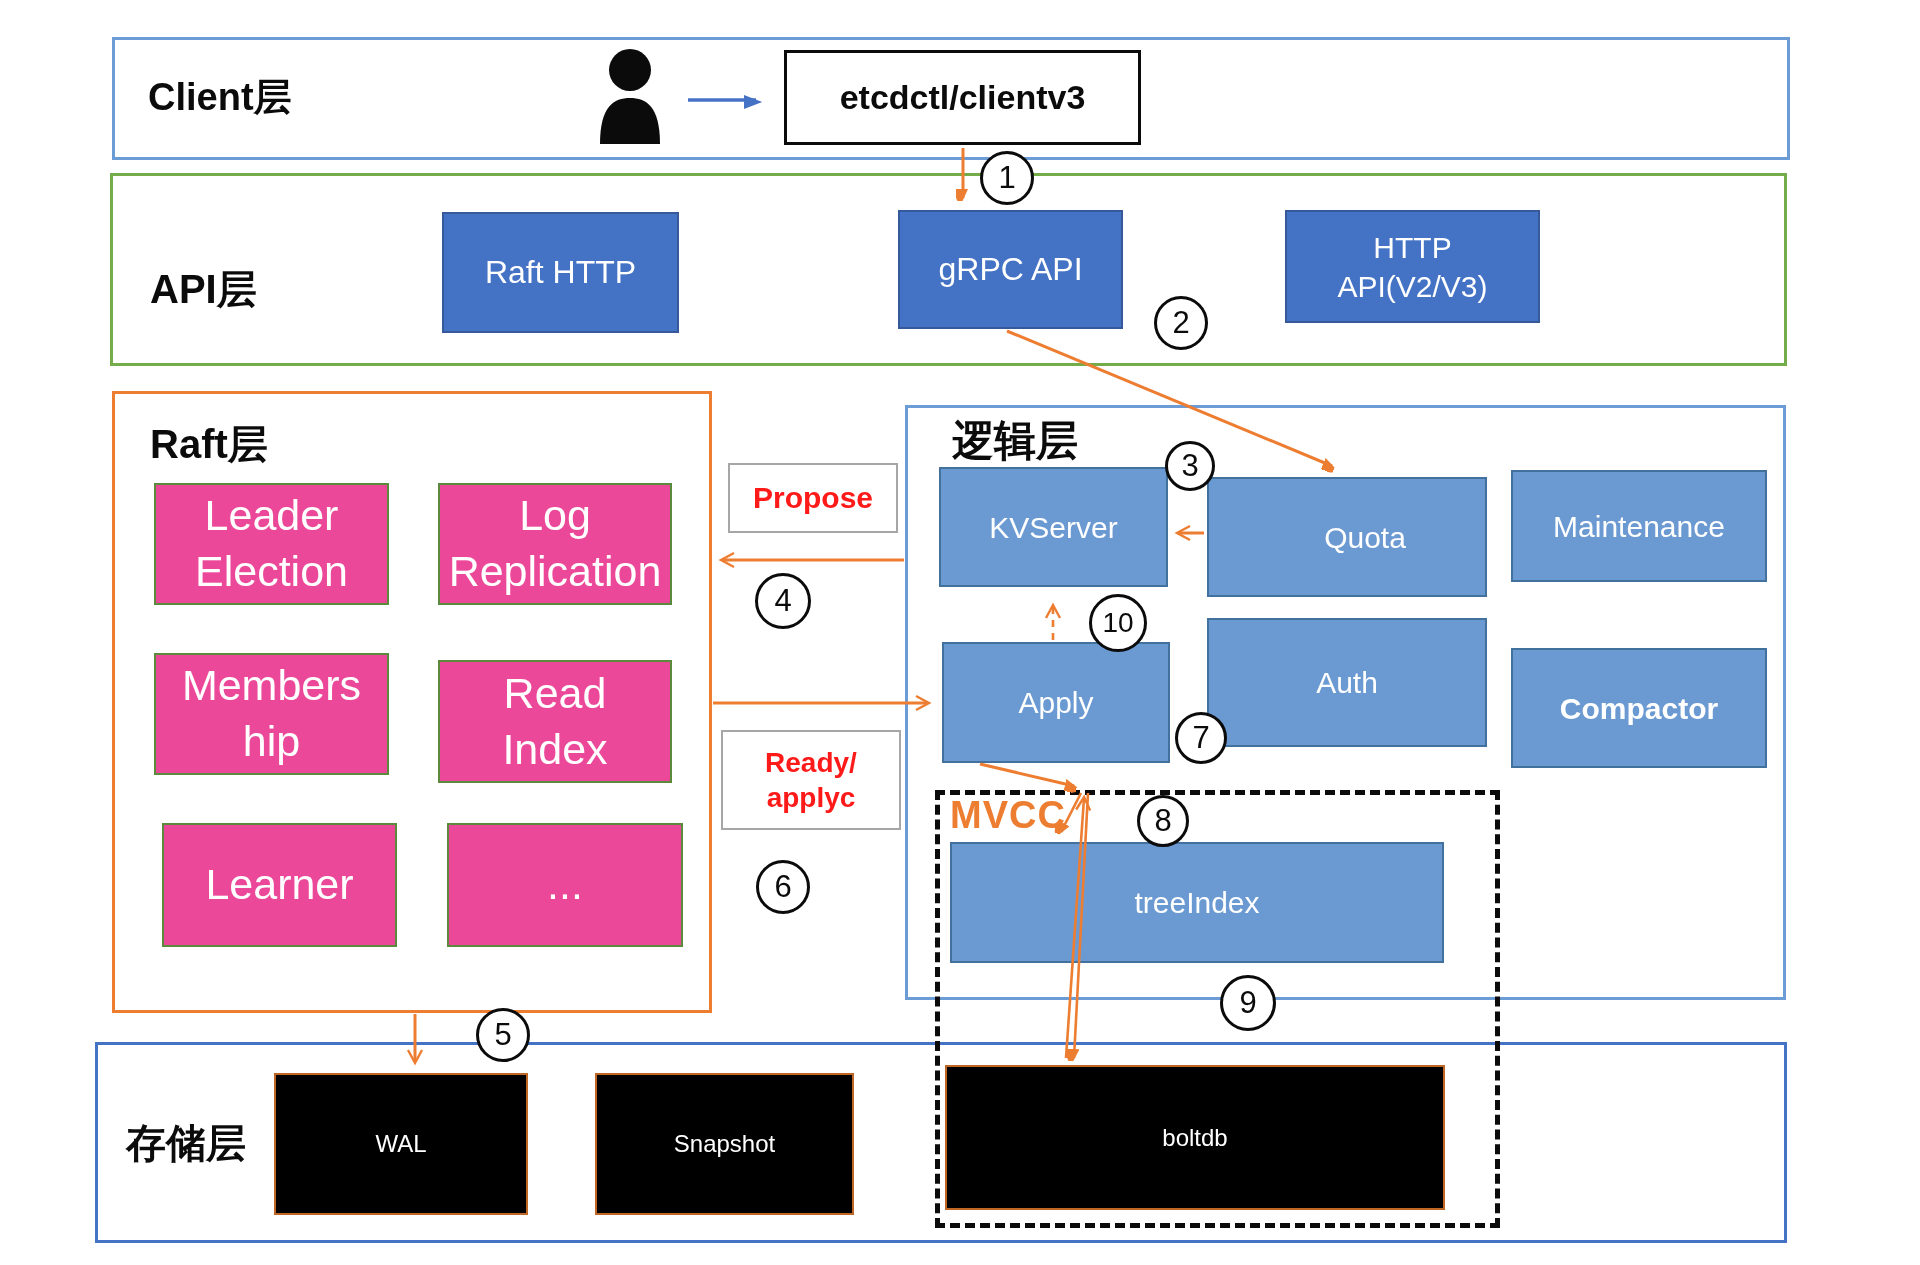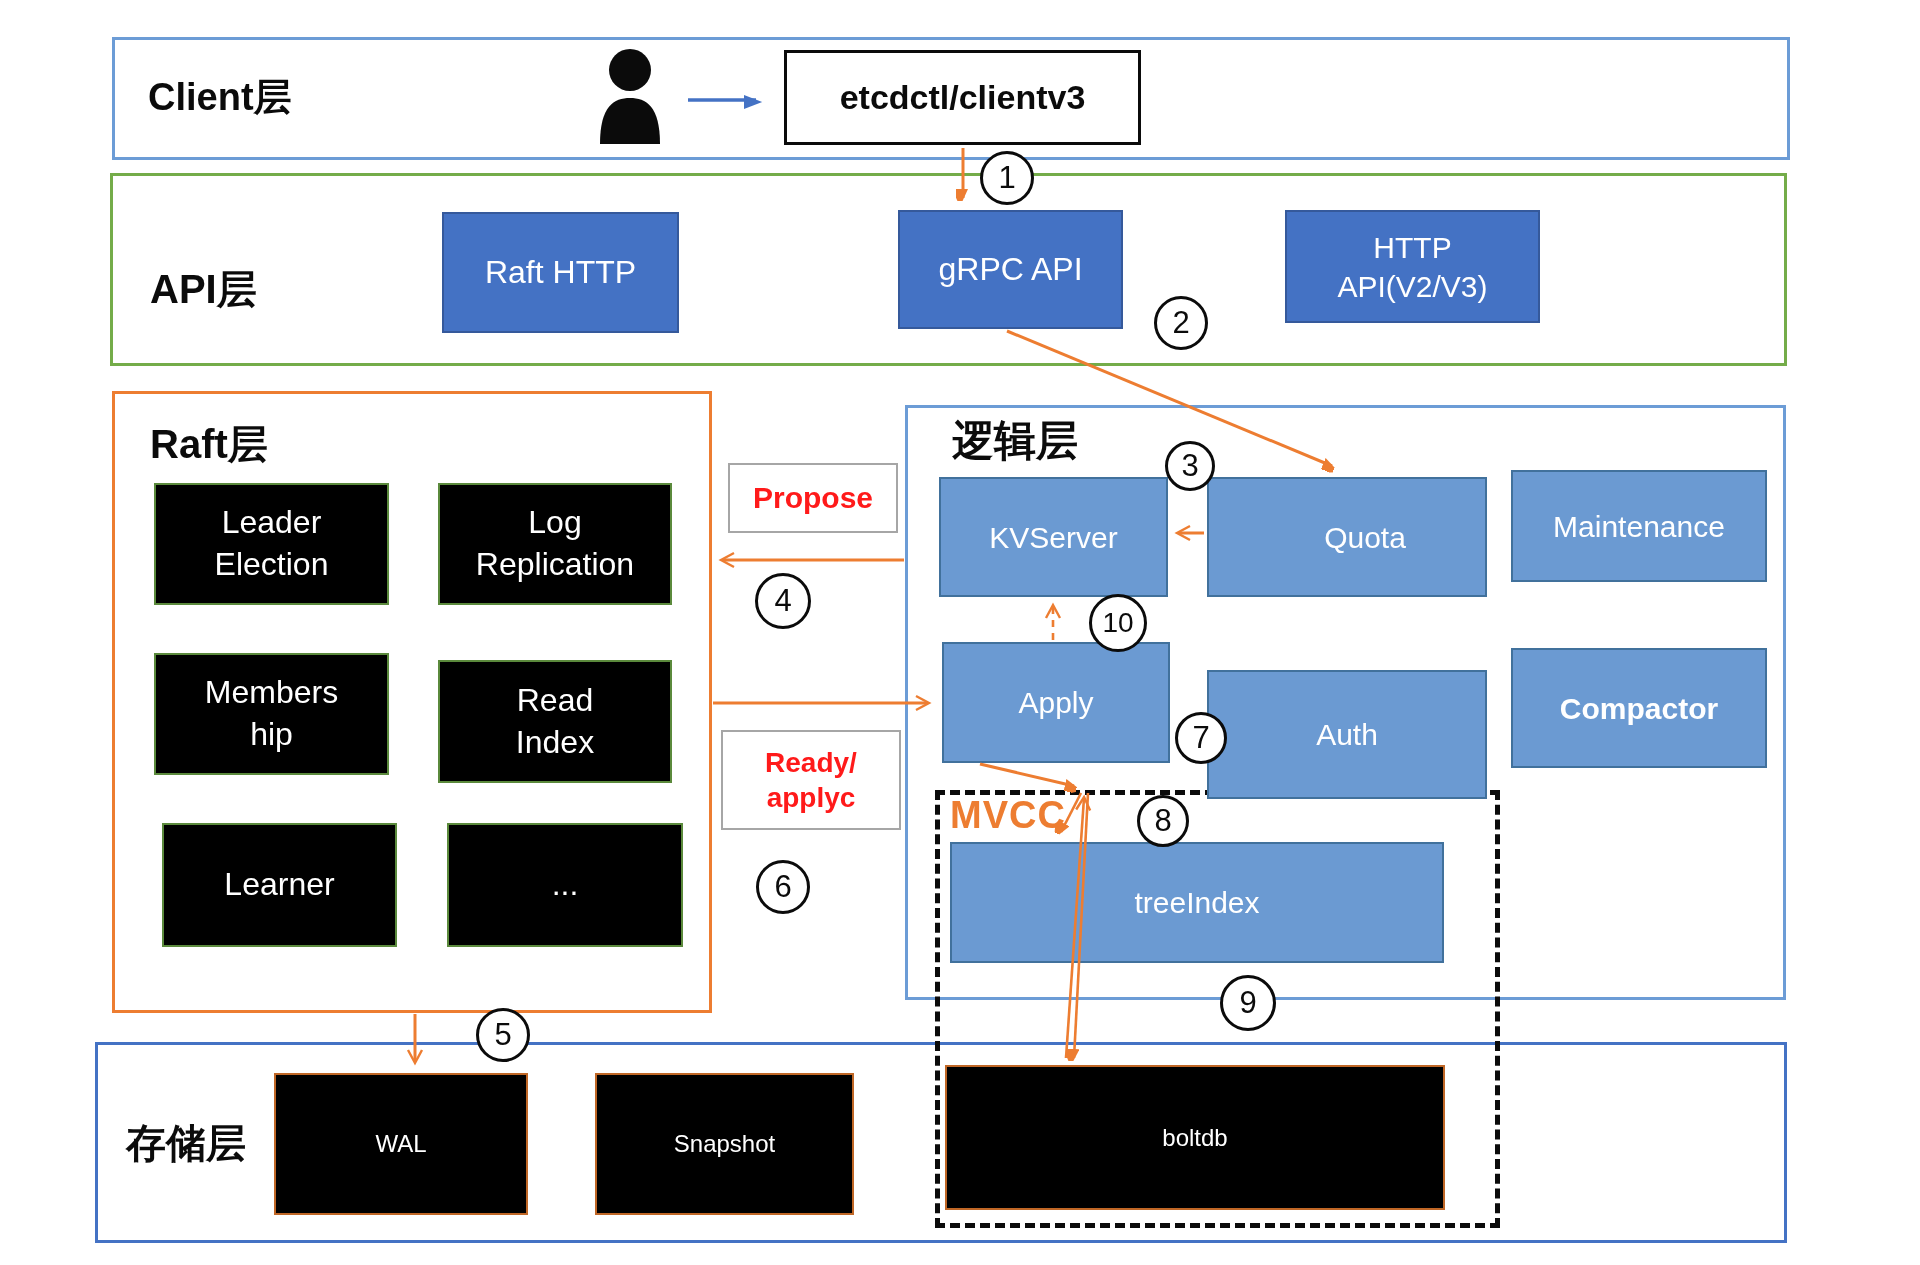--- a/index.html
+++ b/index.html
@@ -14,21 +14,21 @@
   .frame.logic{border:3px solid #6C9CD6;}
   .frame.storage{border:3px solid #4472C4;}
   .frame.mvcc{border:5px dashed #0b0b0b;z-index:2;}
   
   .layer-label{position:absolute;color:#0b0b0b;font-weight:600;z-index:3;white-space:nowrap;}
   .mvcc-label{position:absolute;color:#ED7D31;font-weight:700;font-size:38px;z-index:3;letter-spacing:1px;}
   
   .box{position:absolute;box-sizing:border-box;display:flex;flex-direction:column;
        align-items:center;justify-content:center;text-align:center;color:#fff;z-index:3;line-height:1.3;}
   .bluebox{background:#4472C4;border:2px solid #35599B;font-size:32px;}
-  .greenbox{background:#000000;border:2.5px solid #5B8A3C;font-size:32px;}
+  .greenbox{background:#ec4899;border:2.5px solid #5B8A3C;font-size:43px;}
   .lightbluebox{background:#6B9AD2;border:2px solid #41719C;font-size:30px;}
   .orangebox{background:#000000;border:2px solid #C06726;font-size:24px;}
   .whitebox{background:#fff;border:3px solid #0b0b0b;color:#0b0b0b;font-size:34px;font-weight:600;}
   .edgelabel{background:#fff;border:2px solid #A6A6A6;color:#FF1A1A;font-weight:700;font-size:30px;line-height:1.25;}
   
   .step{position:absolute;border:3.5px solid #0b0b0b;border-radius:50%;background:#fff;color:#0b0b0b;
         display:flex;align-items:center;justify-content:center;font-size:31px;z-index:4;}
   svg.overlay{position:absolute;left:0;top:0;z-index:5;pointer-events:none;}
   .icon{z-index:3;}
 </style>
@@ -94,33 +94,33 @@
   </div>
 
   <div class="box edgelabel" style="left:728px;top:463px;width:170px;height:70px;">
     <span>Propose</span>
   </div>
   <div class="box edgelabel" style="left:721px;top:730px;width:180px;height:100px;font-size:28px;">
     <span>Ready/</span>
     <span>applyc</span>
   </div>
 
-  <div class="box lightbluebox" style="left:939px;top:477px;width:229px;height:120px;">
+  <div class="box lightbluebox" style="left:939px;top:467px;width:229px;height:120px;">
     <span>KVServer</span>
   </div>
   <div class="box lightbluebox" style="left:1207px;top:477px;width:280px;height:120px;padding-left:36px;">
     <span>Quota</span>
   </div>
   <div class="box lightbluebox" style="left:1511px;top:470px;width:256px;height:112px;">
     <span>Maintenance</span>
   </div>
   <div class="box lightbluebox" style="left:942px;top:642px;width:228px;height:121px;">
     <span>Apply</span>
   </div>
-  <div class="box lightbluebox" style="left:1207px;top:670px;width:280px;height:129px;align-items:center;">
+  <div class="box lightbluebox" style="left:1207px;top:618px;width:280px;height:129px;align-items:center;">
     <span>Auth</span>
   </div>
   <div class="box lightbluebox" style="left:1511px;top:648px;width:256px;height:120px;font-weight:bold;">
     <span>Compactor</span>
   </div>
   <div class="box lightbluebox" style="left:950px;top:842px;width:494px;height:121px;">
     <span>treeIndex</span>
   </div>
 
   <div class="box orangebox" style="left:274px;top:1073px;width:254px;height:142px;">

